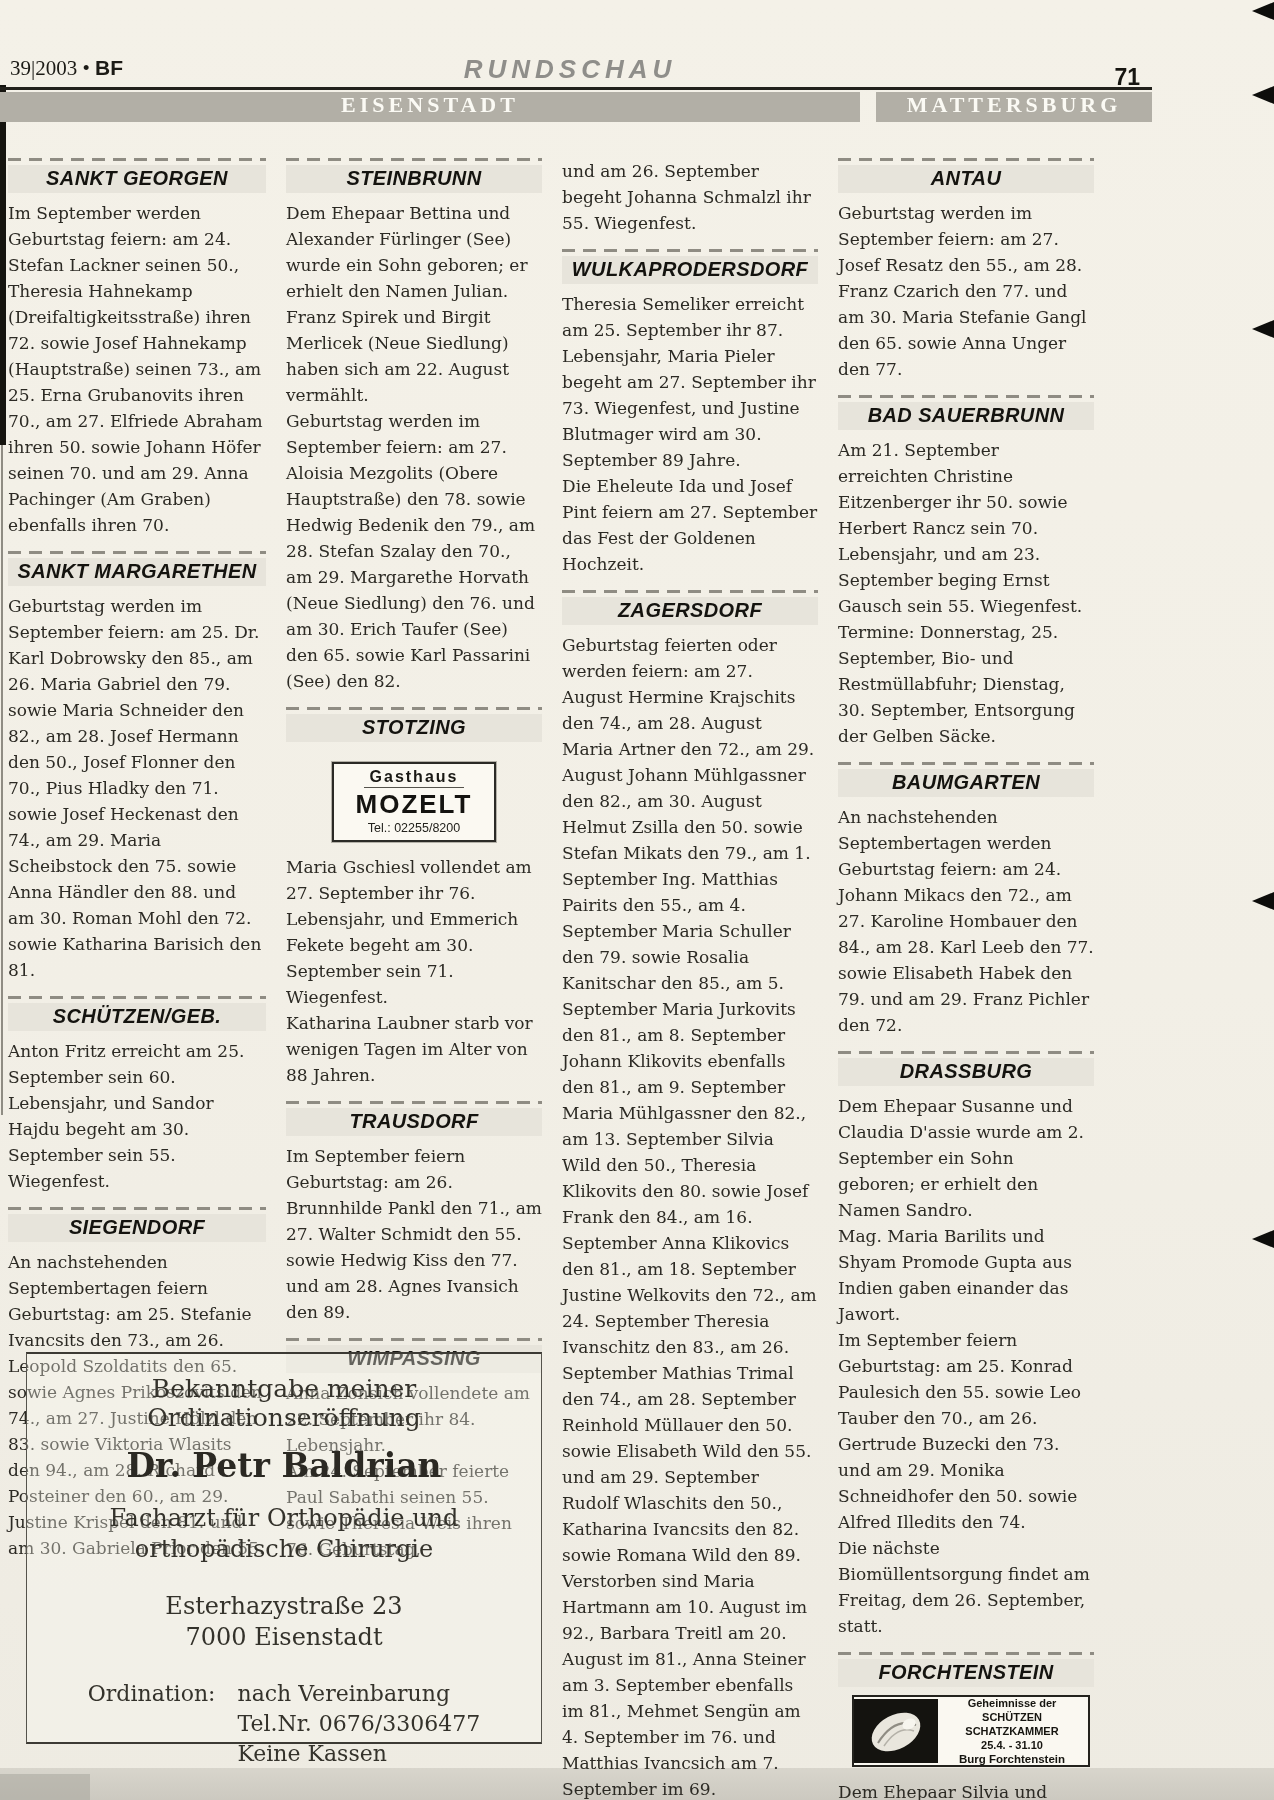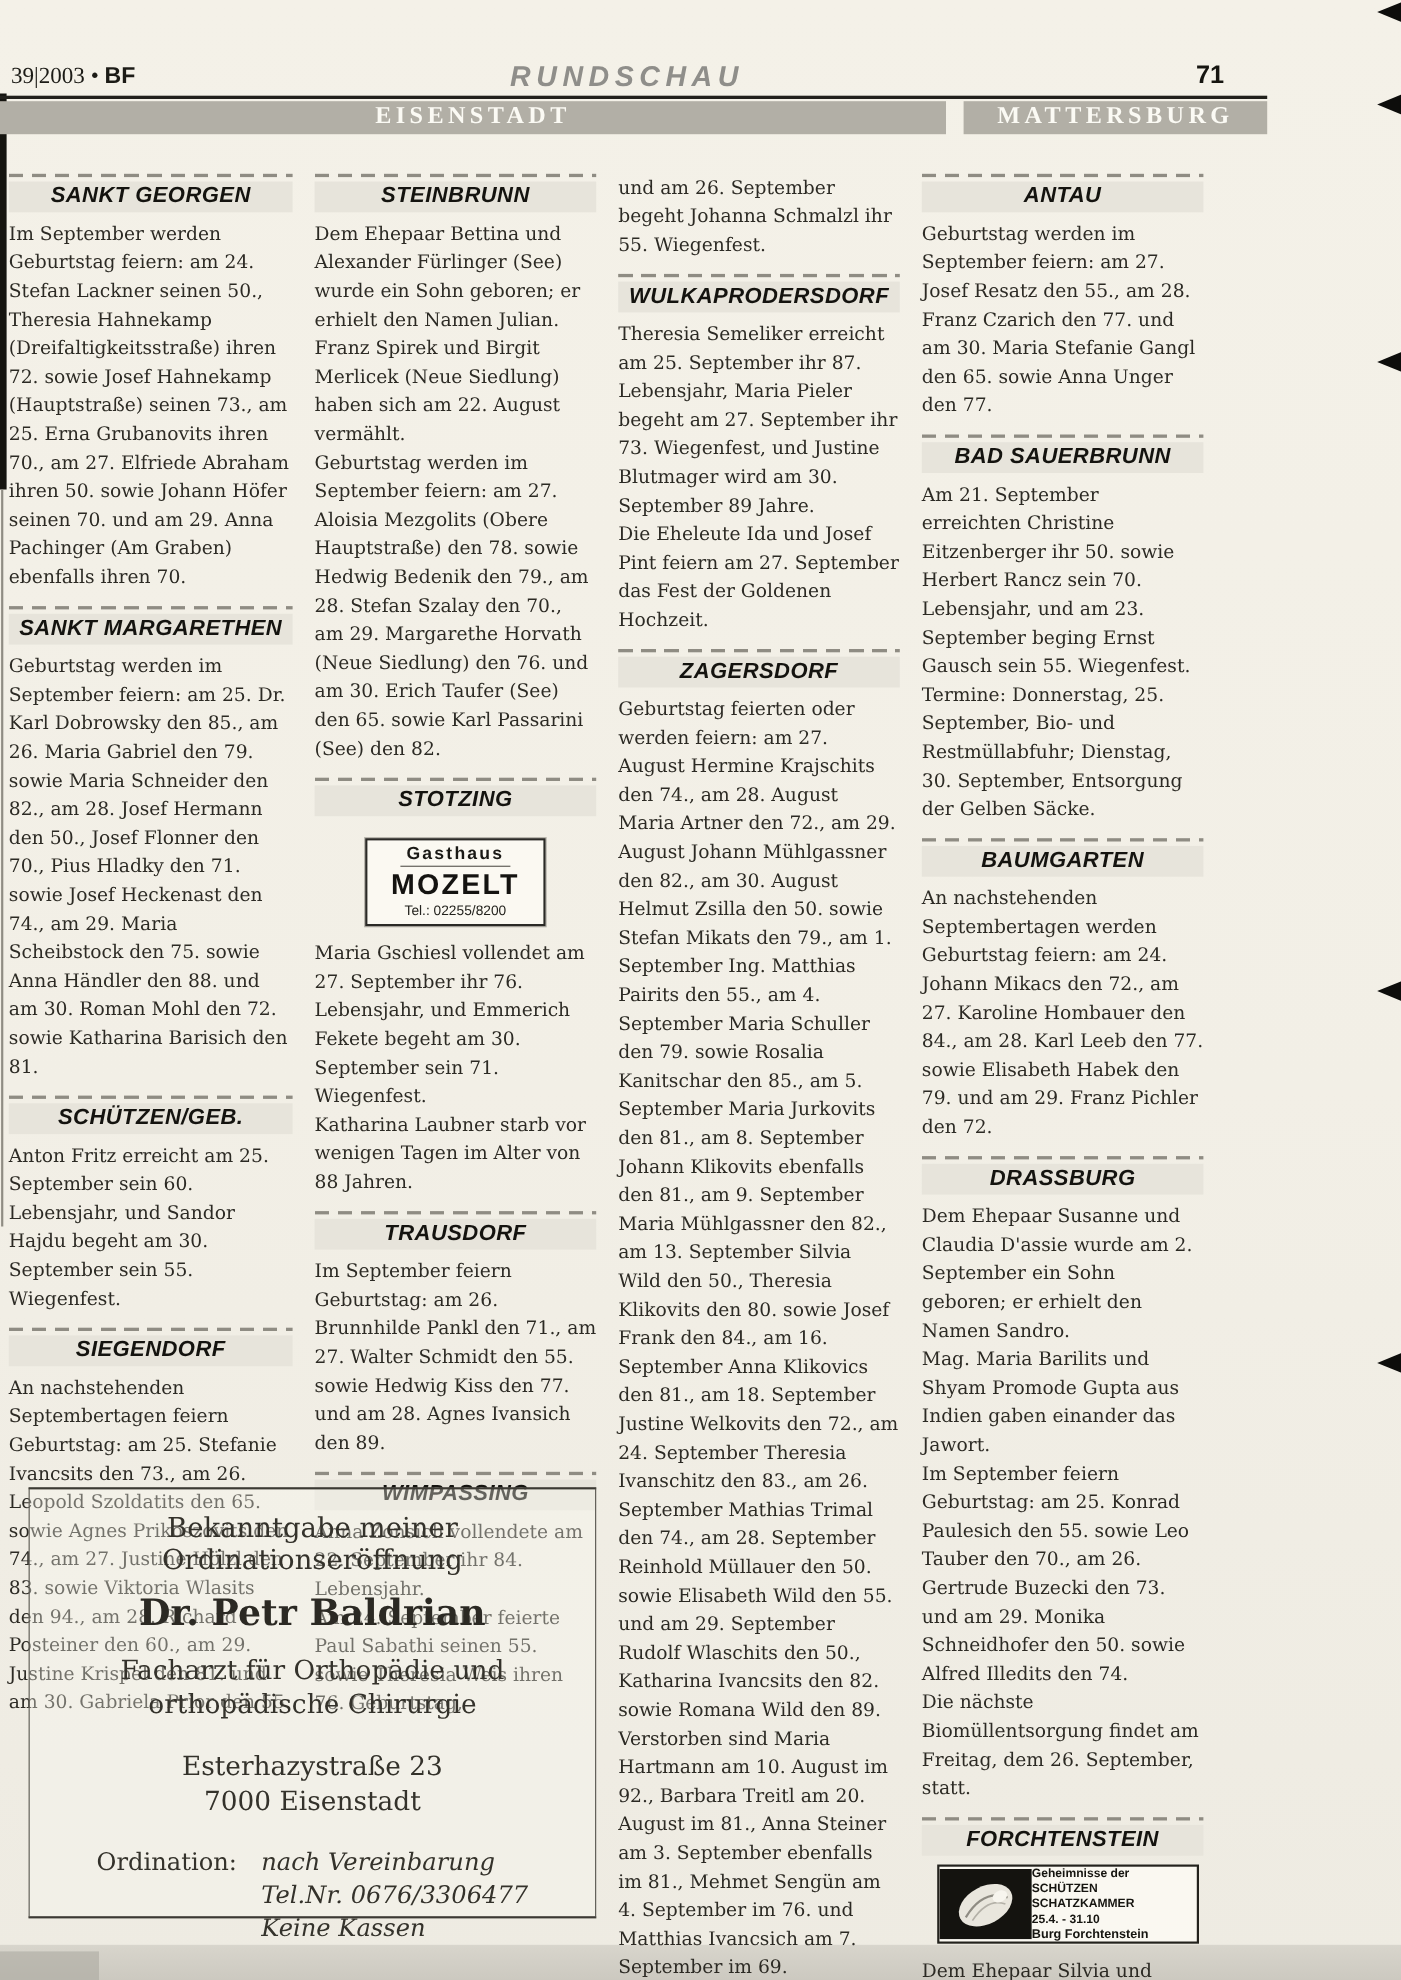--- a/index.html
+++ b/index.html
@@ -15,21 +15,21 @@
   .bottom-smudge{position:absolute;left:0;bottom:0;width:90px;height:26px;background:#a8a59c;opacity:.55;}
   .mark-arrow{position:absolute;right:0;width:0;height:0;
               border-top:9px solid transparent;border-bottom:9px solid transparent;
               border-right:22px solid #0d0d0b;}
 
   
   .issue{position:absolute;left:10px;top:56px;font:400 21px "Liberation Serif",serif;color:#1c1b16;}
   .issue .brand{font:700 21px "Liberation Sans",sans-serif;}
   .paper-title{position:absolute;left:0;top:54px;width:1140px;text-align:center;
                font:italic 700 26px "Liberation Sans",sans-serif;letter-spacing:5px;color:#8f8e8a;}
-  .pagenum{position:absolute;left:1060px;top:54px;width:80px;text-align:center;
+  .pagenum{position:absolute;left:1060px;top:64px;width:80px;text-align:right;
            font:700 23px "Liberation Sans",sans-serif;color:#161510;}
   .head-rule{position:absolute;left:0;top:87px;width:1152px;height:3px;background:#22211c;}
   .banner{position:absolute;top:92px;height:30px;line-height:31px;background:#b2afa6;
           color:#fbfaf4;text-align:center;font:700 22px "Liberation Serif",serif;letter-spacing:4px;}
   .banner-eisenstadt{left:0;width:860px;}
   .banner-mattersburg{left:876px;width:276px;}
 
   
   .col{position:absolute;top:158px;}
   #col1{left:8px;width:258px;}
@@ -52,42 +52,42 @@
              font-family:"Liberation Sans",sans-serif;}
   .mz1{font:700 16px "Liberation Sans",sans-serif;letter-spacing:2px;color:#1a1915;
        border-bottom:1px solid #55534c;display:inline-block;padding:0 6px 1px;}
   .mz2{font:700 26px "Liberation Sans",sans-serif;letter-spacing:2px;color:#141310;margin-top:1px;}
   .mz3{font:400 12.5px "Liberation Sans",sans-serif;color:#23221d;margin-top:1px;}
 
   
   .ad-esterhazy{display:flex;align-items:center;margin:8px 4px 12px 14px;border:2px solid #23221d;
                 background:#faf8f1;height:68px;}
   .shell-pic{width:84px;height:64px;flex:0 0 auto;margin:0;}
-  .est-text{flex:1;text-align:left;font-family:"Liberation Sans",sans-serif;color:#161510;
+  .est-text{flex:1;text-align:center;font-family:"Liberation Sans",sans-serif;color:#161510;
             line-height:14px;padding-right:2px;}
   .est1{font-size:11px;font-weight:700;}
   .est2{font-size:11px;font-weight:700;}
   .est3{font-size:11px;font-weight:700;}
   .est4{font-size:11.5px;font-weight:700;}
 
   
   .ad-baldrian{position:absolute;left:26px;top:1352px;width:514px;height:388px;
                border:1px solid #55534c;border-top:2px solid #3c3a34;border-bottom:2px solid #3c3a34;
                background:rgba(250,248,241,.35);text-align:center;color:#34322b;
                font-family:"DejaVu Serif",serif;}
   .ab-intro{margin:20px 10px 0;font-size:25px;}
   .ab-name{margin:14px 0 0;font-size:33px;font-weight:700;color:#2b2923;}
   .ab-spec{margin:18px 0 0;font-size:24px;line-height:31px;}
   .ab-spec2{margin:0;font-size:24px;line-height:31px;}
   .ab-addr{margin:26px 0 0;font-size:24px;line-height:31px;}
   .ab-addr2{margin:0;font-size:24px;line-height:31px;}
   .ab-ord{margin:26px 0 0;display:flex;justify-content:center;align-items:flex-start;
           font-size:22px;line-height:30px;text-align:left;}
   .ab-ord-label{margin-right:22px;}
-  .ab-ord-lines span{display:block;font-style:italic;}
+  .ab-ord-lines span{display:block;}
 </style>
 </head>
 <body>
 
 <div class="sheet">
 
   <div class="edge-dark"></div>
   <div class="edge-gray"></div>
   <div class="bottom-strip"></div>
   <div class="bottom-smudge"></div>

